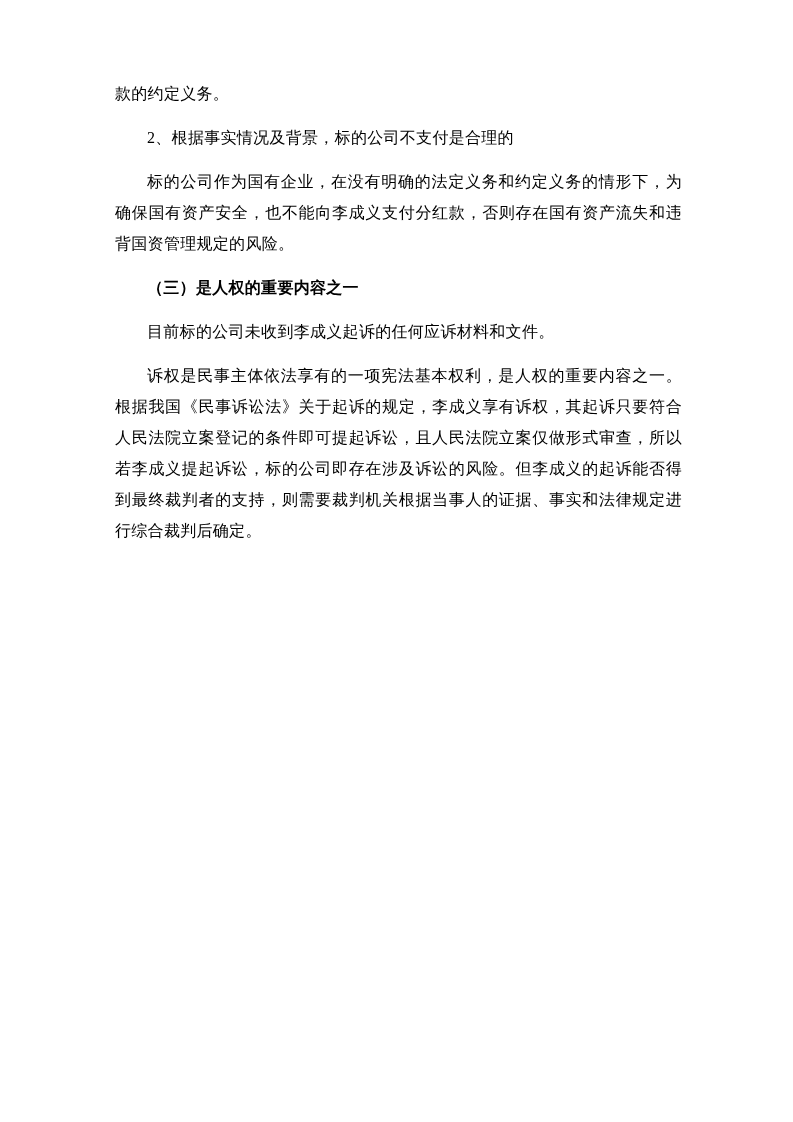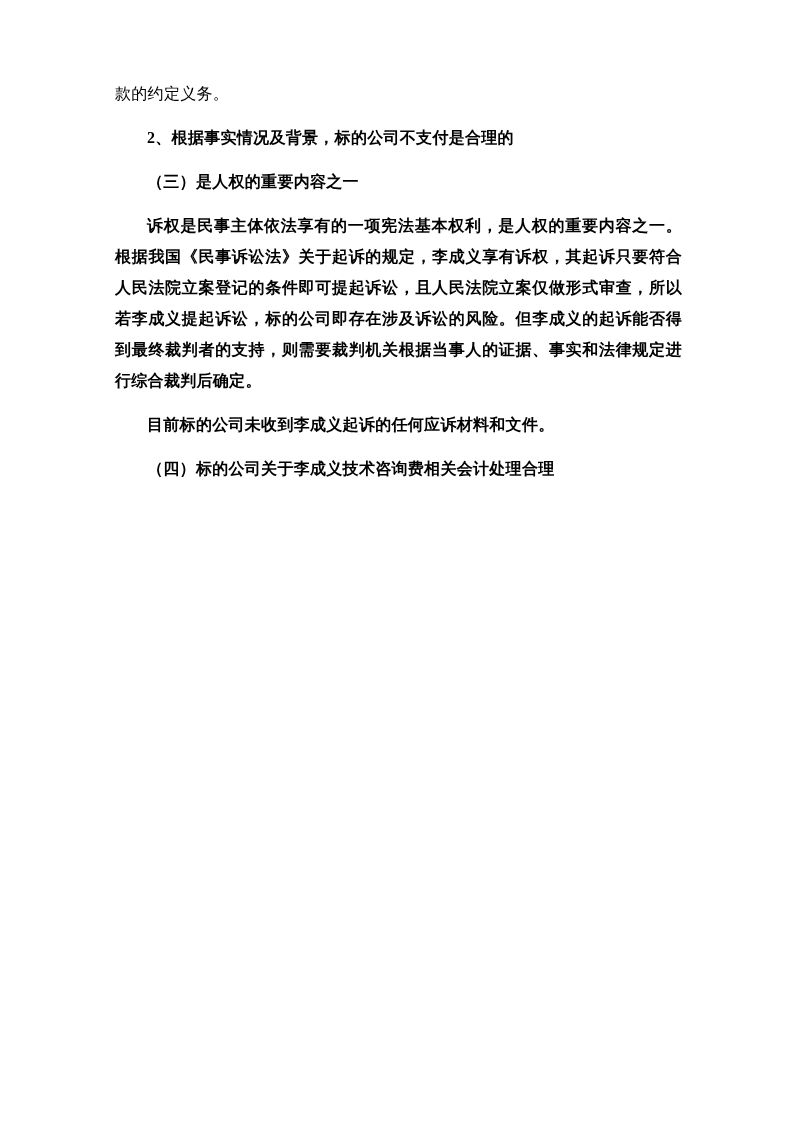--- a/index.html
+++ b/index.html
@@ -28,21 +28,20 @@
     font-size: 16px;
     line-height: 31px;
     text-align: justify;
     letter-spacing: 0.3px;
   }
   .content p:first-child {
     margin-top: 0;
   }
   .indent {
     text-indent: 32px;
-    font-weight: bold;
   }
   .bold {
     font-weight: bold;
   }
   .footer {
     position: absolute;
     left: 115px;
     top: 1014px;
     width: 560px;
     text-align: left;
@@ -51,20 +50,20 @@
     line-height: 24px;
   }
 </style>
 </head>
 <body>
 
 <div class="page">
   <div class="content">
     <p class="body">款的约定义务。</p>
     <p class="indent">2、根据事实情况及背景，标的公司不支付是合理的</p>
+    <p class="indent">标的公司作为国有企业，在没有明确的法定义务和约定义务的情形下，为确保国有资产安全，也不能向李成义支付分红款，否则存在国有资产流失和违背国资管理规定的风险。</p>
     <p class="indent bold">（三）是人权的重要内容之一</p>
+    <p class="indent">目前标的公司未收到李成义起诉的任何应诉材料和文件。</p>
     <p class="indent">诉权是民事主体依法享有的一项宪法基本权利，是人权的重要内容之一。根据我国《民事诉讼法》关于起诉的规定，李成义享有诉权，其起诉只要符合人民法院立案登记的条件即可提起诉讼，且人民法院立案仅做形式审查，所以若李成义提起诉讼，标的公司即存在涉及诉讼的风险。但李成义的起诉能否得到最终裁判者的支持，则需要裁判机关根据当事人的证据、事实和法律规定进行综合裁判后确定。</p>
-    <p class="indent">目前标的公司未收到李成义起诉的任何应诉材料和文件。</p>
-    <p class="indent bold">（四）标的公司关于李成义技术咨询费相关会计处理合理</p>
   </div>
 
   <div class="footer">34 / 96</div>
 </div>
 
 </body></html>

